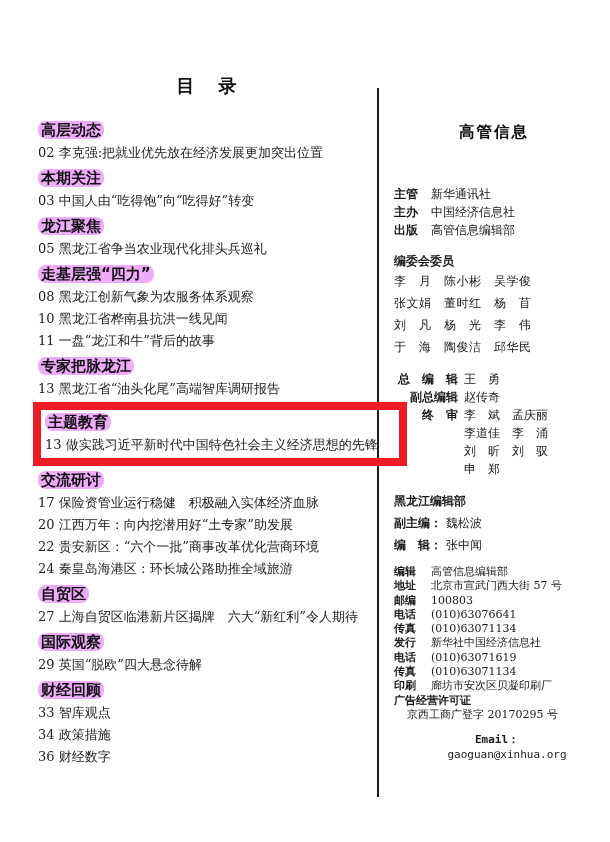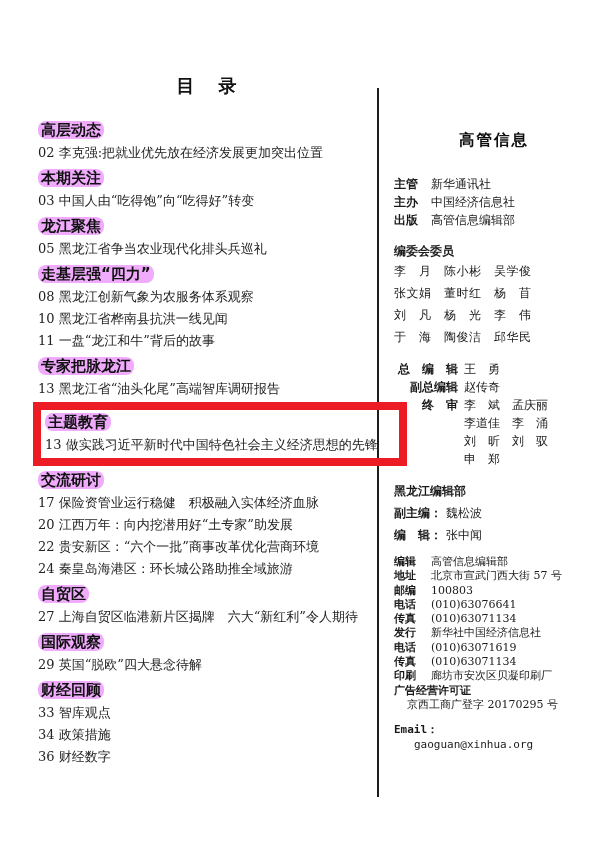--- a/index.html
+++ b/index.html
@@ -28,27 +28,27 @@
     font-size:13px; line-height:22px; white-space:nowrap;
     font-family:"DejaVu Serif", "Liberation Serif", serif; color:#232323;
   }
   .highlighted-box {
     position:relative; width:354px; margin:2px 0 2px -5px;
     border:8px solid #14532d; padding:0 0 2px 4px; box-sizing:content-box;
   }
   .highlighted-box .toc-header { margin-top:2px; }
 
   
-  .right-col { position:absolute; left:394px; top:124px; width:206px; }
+  .right-col { position:absolute; left:394px; top:116px; width:206px; }
   .mast-title { width:200px; text-align:center; font-size:15.5px; font-weight:bold; letter-spacing:2px; margin-top:6px; color:#0d0d0d; }
 
   .row { white-space:nowrap; }
   .serif { font-family:"DejaVu Serif", "Liberation Serif", serif; }
 
-  .pub-block { margin-top:24px; font-size:12px; }
+  .pub-block { margin-top:42px; font-size:12px; }
   .pub-block .row { line-height:18px; }
   .pub-label { font-weight:bold; display:inline-block; width:26px; }
   .pub-value { margin-left:11px; }
 
   .committee { margin-top:13px; font-size:12px; }
   .chair-row { line-height:18px; }
   .chair-label { font-weight:bold; }
   .chair-name { margin-left:10px; }
   .members-label { font-weight:bold; line-height:18px; }
   .member-row { line-height:22px; letter-spacing:0.5px; }
@@ -64,21 +64,21 @@
   .reg-label { font-weight:bold; }
   .reg-value { margin-left:4px; }
 
   .contact { margin-top:9px; font-size:11px; }
   .ct-row { line-height:14.3px; }
   .ct-label { font-weight:bold; display:inline-block; width:26px; }
   .ct-value { margin-left:11px; }
   .license-label { font-weight:bold; line-height:14.3px; }
   .license-number { line-height:14.3px; padding-left:13px; }
 
-  .email-block { margin-top:10px; font-size:11px; font-family:"DejaVu Sans Mono", "Liberation Mono", monospace; }
+  .email-block { margin-top:10px; font-size:11px; font-family:"DejaVu Sans Mono", "Liberation Mono", monospace;text-align:center; }
   .email-label { font-weight:bold; line-height:15px; }
   .email-value { padding-left:20px; line-height:15px; }
 </style>
 </head>
 <body>
 
 <div class="page">
 
   <div class="toc-title">目　录</div>
 

